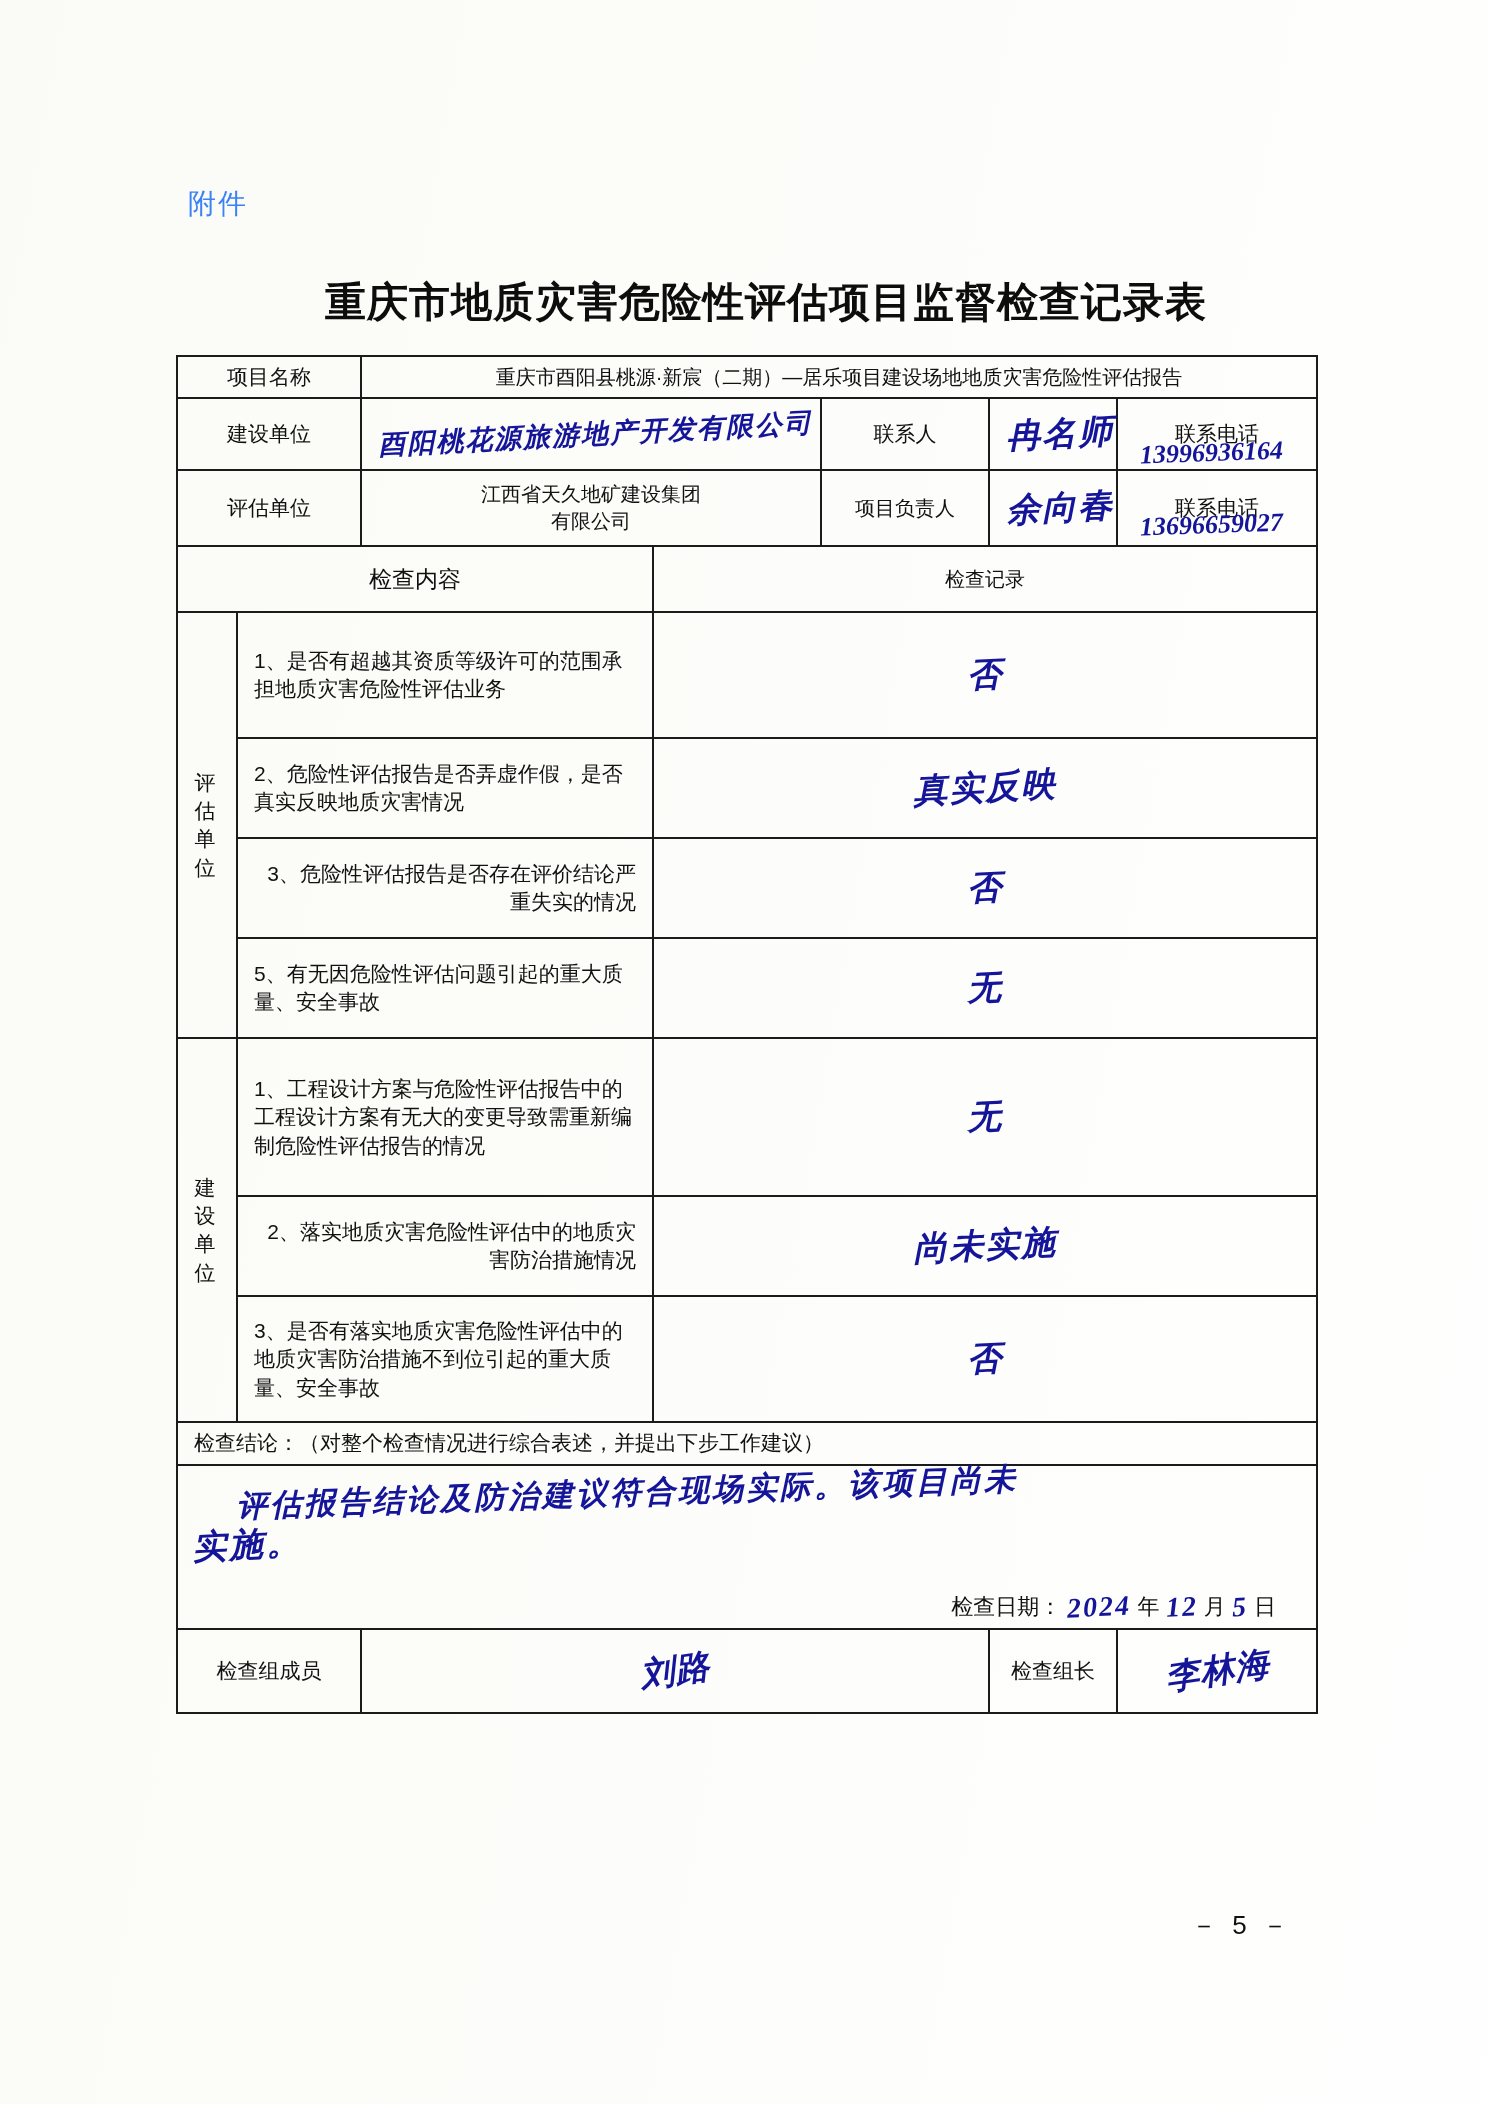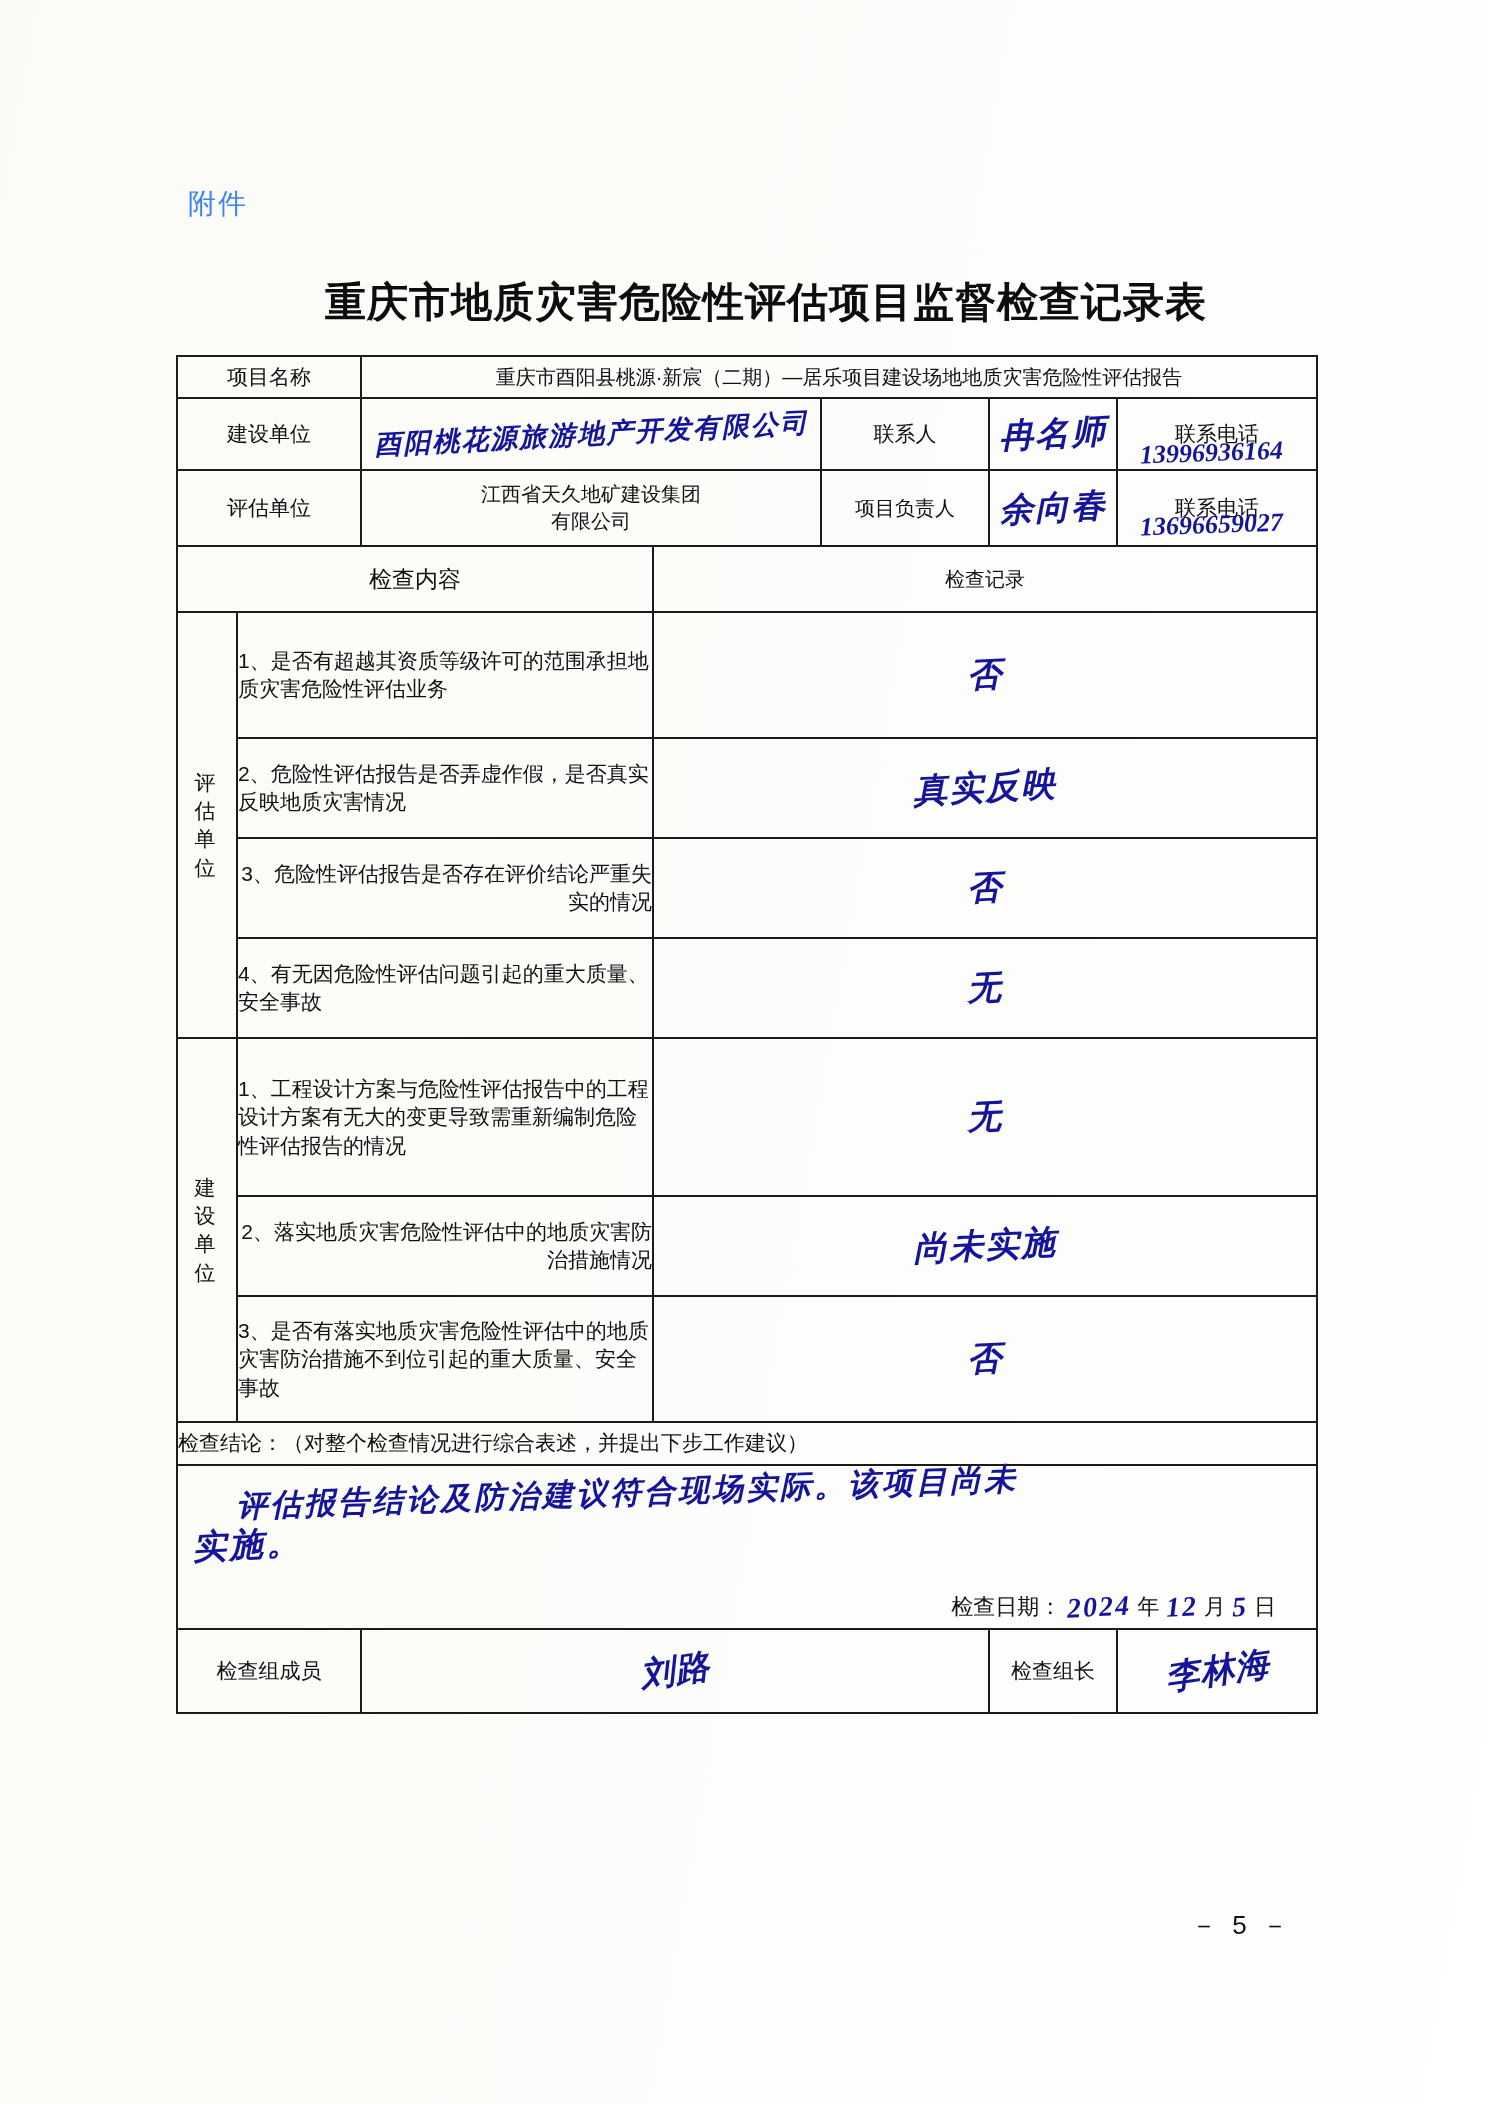--- a/index.html
+++ b/index.html
@@ -54,21 +54,21 @@
   table.form {
     position: absolute;
     left: 176px;
     top: 355px;
     width: 1140px;
     border-collapse: collapse;
     table-layout: fixed;
   }
   table.form td {
     border: 2px solid #1b1b1b;
-    padding: 6px 0;
+    padding: 6px 16px;
     font-size: 21px;
     vertical-align: middle;
     line-height: 1.35;
     color: #111;
     margin-top: 44px;
   }
   .c-center { text-align: center; }
   .label-cell {
     text-align: center;
     font-size: 22px;
@@ -274,21 +274,21 @@
           <span class="hand">真实反映</span>
         </td>
       </tr>
       <tr>
         <td colspan="2" class="item-text" style="height:86px;text-align:right;">3、危险性评估报告是否存在评价结论严重失实的情况</td>
         <td colspan="4" class="c-center record-cell">
           <span class="hand">否</span>
         </td>
       </tr>
       <tr>
-        <td colspan="2" class="item-text" style="height:86px;">4、有无因危险性评估问题引起的重大质量、安全事故</td>
+        <td colspan="2" class="item-text" style="height:86px;">5、有无因危险性评估问题引起的重大质量、安全事故</td>
         <td colspan="4" class="c-center record-cell">
           <span class="hand">无</span>
         </td>
       </tr>
 
       <tr>
         <td rowspan="3" class="vert-label">
           <span>建</span>
             <span>设</span>
             <span>单</span>

